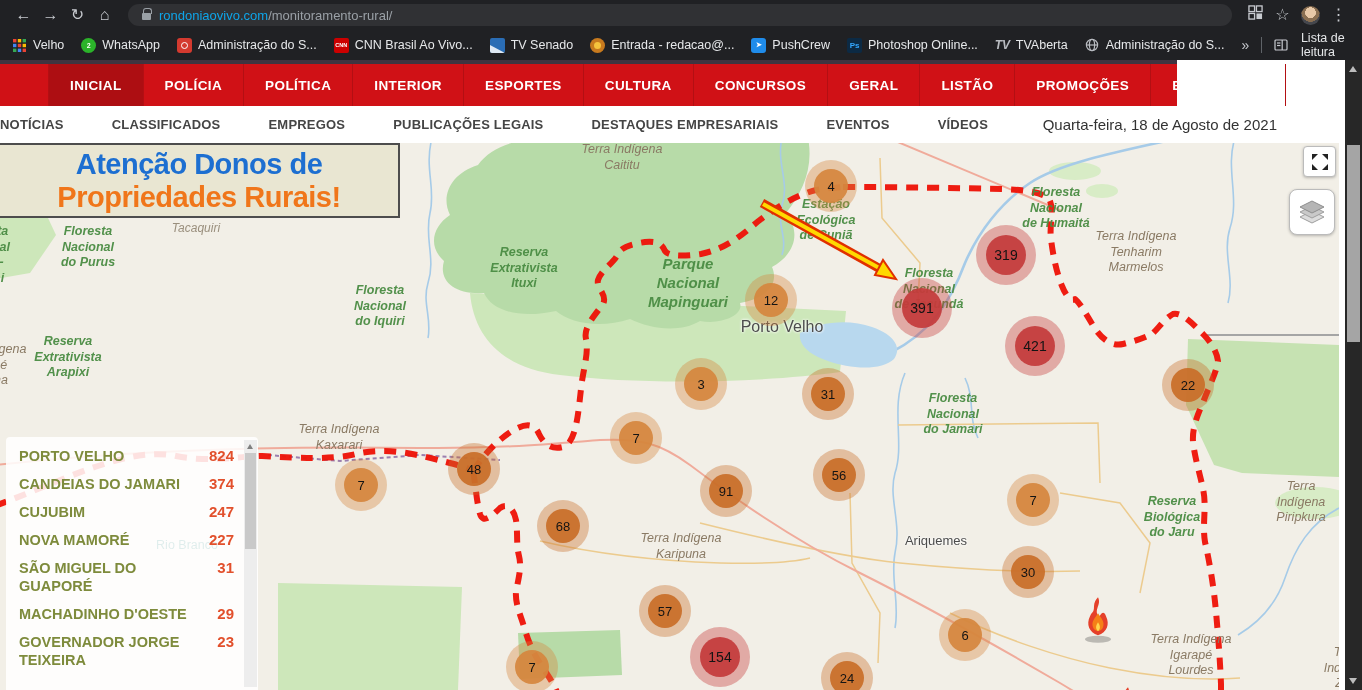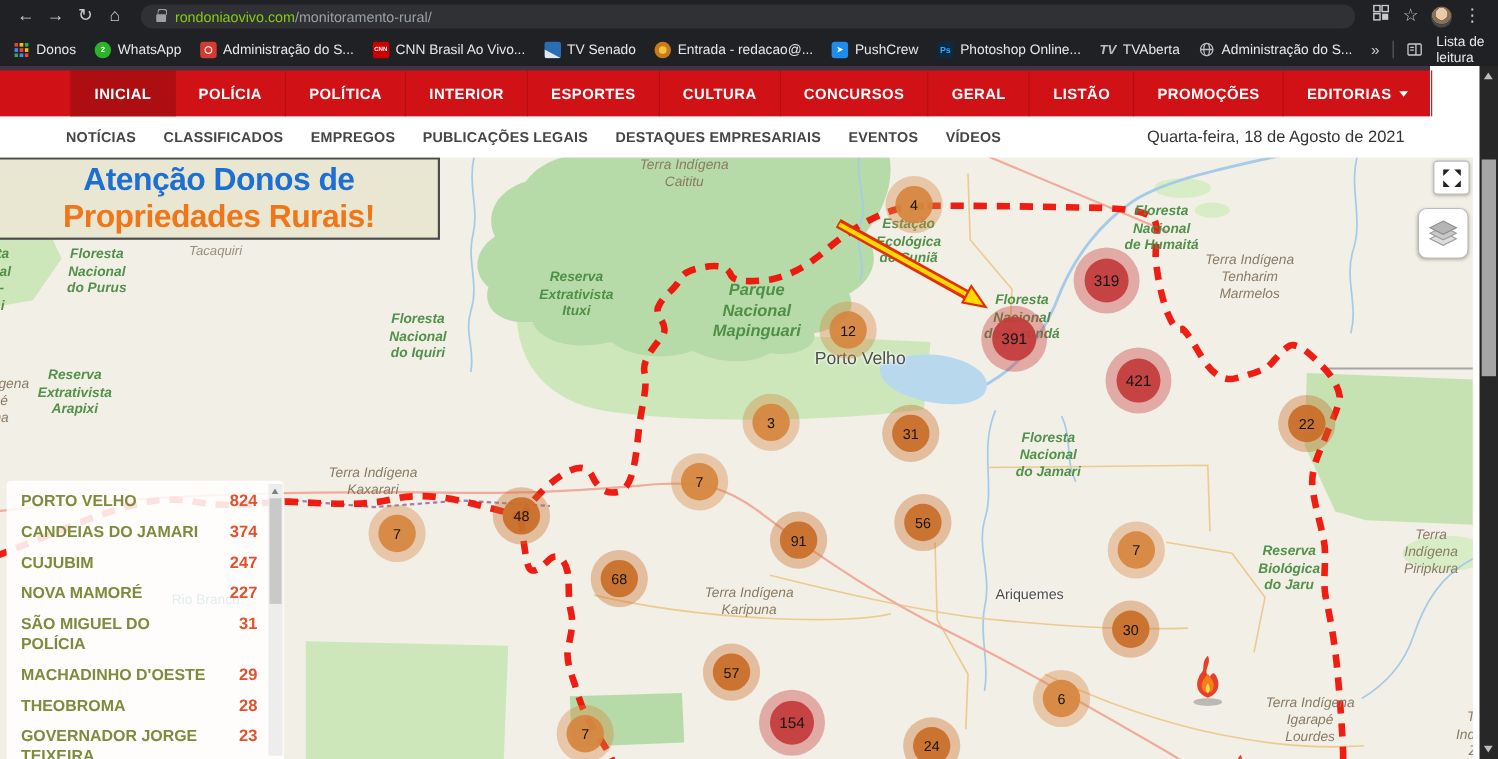--- a/index.html
+++ b/index.html
@@ -11,44 +11,44 @@
   
   .toolbar { position:absolute; top:0; left:0; width:1362px; height:30px;
     background:#202124; display:flex; align-items:center; padding:0 10px; z-index:20; }
   .tb-ico { color:#c7cacf; font-size:16px; width:27px; height:26px; line-height:26px;
     text-align:center; flex:0 0 auto; border-radius:50%; }
   .omnibox { flex:1; height:22px; margin:0 10px; background:#303134; border-radius:11px;
     display:flex; align-items:center; padding:0 12px; font-size:13px; overflow:hidden; white-space:nowrap; }
   .lock { width:9px; height:7px; background:#9aa0a6; border-radius:1px; position:relative; margin:2px 8px 0 2px; flex:0 0 auto; }
   .lock::before { content:""; position:absolute; top:-5px; left:1px; width:7px; height:5px;
     border:1.5px solid #9aa0a6; border-bottom:none; border-radius:3px 3px 0 0; }
-  .url-host { color:#84cc16; }
+  .url-host { color:#0ea5e9; }
   .url-path { color:#9aa0a6; }
   .avatar { width:19px; height:19px; border-radius:50%; flex:0 0 auto; margin:0 5px;
     background:radial-gradient(circle at 50% 35%, #e8c9a8 0 34%, #8a6f52 35% 58%, #45474d 59%); }
   
   .bmbar { position:absolute; top:30px; left:0; width:1362px; height:30px; background:#202124;
     display:flex; align-items:center; gap:17px; padding:0 12px; font-size:12.5px; color:#e6e8ea; z-index:20; }
   .bm { display:flex; align-items:center; gap:6px; white-space:nowrap; }
   .fav { width:15px; height:15px; flex:0 0 auto; display:flex; align-items:center; justify-content:center;
     font-size:7px; font-weight:bold; color:#fff; border-radius:3px; }
   .bm-right { margin-left:auto; display:flex; align-items:center; gap:12px; }
   .bm-div { width:1px; height:16px; background:#5f6368; }
   
-  .mainnav { position:absolute; top:60px; left:0; width:1300px; height:46px; background:#d01116;
-    border-top:4px solid #3f3440; display:flex; padding-left:64px; z-index:19; }
+  .mainnav { position:absolute; top:60px; left:0; width:1177px; height:46px; background:#d01116;
+    border-top:4px solid #3f3440; display:flex; padding-left:48px; z-index:19; }
   .mn-item { padding:0 21px; color:#fff; font-size:13.5px; font-weight:bold; letter-spacing:.4px;
     display:flex; align-items:center; border-right:1px solid #b30f13; }
   .mn-item:first-child { border-left:1px solid #b30f13; }
   .mn-item.active { background:#ad0e12; }
   .caret { width:0; height:0; border-left:4px solid transparent; border-right:4px solid transparent;
     border-top:5px solid #fff; margin-left:7px; }
   
   .subnav { position:absolute; top:106px; left:0; width:1345px; height:37px; background:#fff;
-    display:flex; align-items:center; padding-left:60px; gap:25px; font-size:13px; font-weight:bold;
+    display:flex; align-items:center; gap:48px; font-size:13px; font-weight:bold;
     color:#454545; letter-spacing:.2px; z-index:19; }
   .subnav .date { margin-left:auto; margin-right:68px; font-weight:normal; font-size:15px; color:#333; letter-spacing:0; }
   
   .map { position:absolute; top:143px; left:0; width:1339px; height:547px; background:#f2efe7; overflow:hidden; }
   .map svg.base, .map svg.arrowlayer { position:absolute; left:0; top:0; }
   .map svg.arrowlayer { z-index:3; pointer-events:none; }
   .mlabel { position:absolute; transform:translate(-50%,-50%); text-align:center; white-space:pre-line;
     font-style:italic; line-height:1.25; z-index:2; pointer-events:none; }
   .park  { color:#4a8c43; font-size:12.5px; font-weight:bold; opacity:.95; }
   .parklg{ font-size:15px; }
@@ -138,21 +138,21 @@
             <rect x="9.6" y="0" width="3.4" height="3.4" fill="#34a853"></rect>
             <rect x="0" y="4.8" width="3.4" height="3.4" fill="#4285f4"></rect>
             <rect x="4.8" y="4.8" width="3.4" height="3.4" fill="#ea4335"></rect>
             <rect x="9.6" y="4.8" width="3.4" height="3.4" fill="#fbbc04"></rect>
             <rect x="0" y="9.6" width="3.4" height="3.4" fill="#34a853"></rect>
             <rect x="4.8" y="9.6" width="3.4" height="3.4" fill="#4285f4"></rect>
             <rect x="9.6" y="9.6" width="3.4" height="3.4" fill="#ea4335"></rect>
           </g>
         </svg>
     </span>
-    <span>Donos</span>
+    <span>Velho</span>
   </div>
   <div class="bm">
     <span class="fav" style="background:#2bb32a;border-radius:50%">2</span>
     <span>WhatsApp</span>
   </div>
   <div class="bm">
     <span class="fav" style="background:#d43a2f">
         <span style="width:7px;height:7px;border:1.6px solid #fff;border-radius:50%"></span>
       </span>
     <span>Administração do S...</span>
@@ -469,30 +469,26 @@
       </div>
     <div class="prow">
         <span class="c">CUJUBIM</span>
         <span class="n">247</span>
       </div>
     <div class="prow">
         <span class="c">NOVA MAMORÉ</span>
         <span class="n">227</span>
       </div>
     <div class="prow">
-        <span class="c">SÃO MIGUEL DO POLÍCIA</span>
+        <span class="c">SÃO MIGUEL DO GUAPORÉ</span>
         <span class="n">31</span>
       </div>
     <div class="prow">
         <span class="c">MACHADINHO D'OESTE</span>
         <span class="n">29</span>
-      </div>
-    <div class="prow">
-        <span class="c">THEOBROMA</span>
-        <span class="n">28</span>
       </div>
     <div class="prow">
         <span class="c">GOVERNADOR JORGE TEIXEIRA</span>
         <span class="n">23</span>
       </div>
     <div class="pscroll">
       <span class="tri-up-sm"></span>
       <span class="pthumb"></span>
     </div>
   </div>

